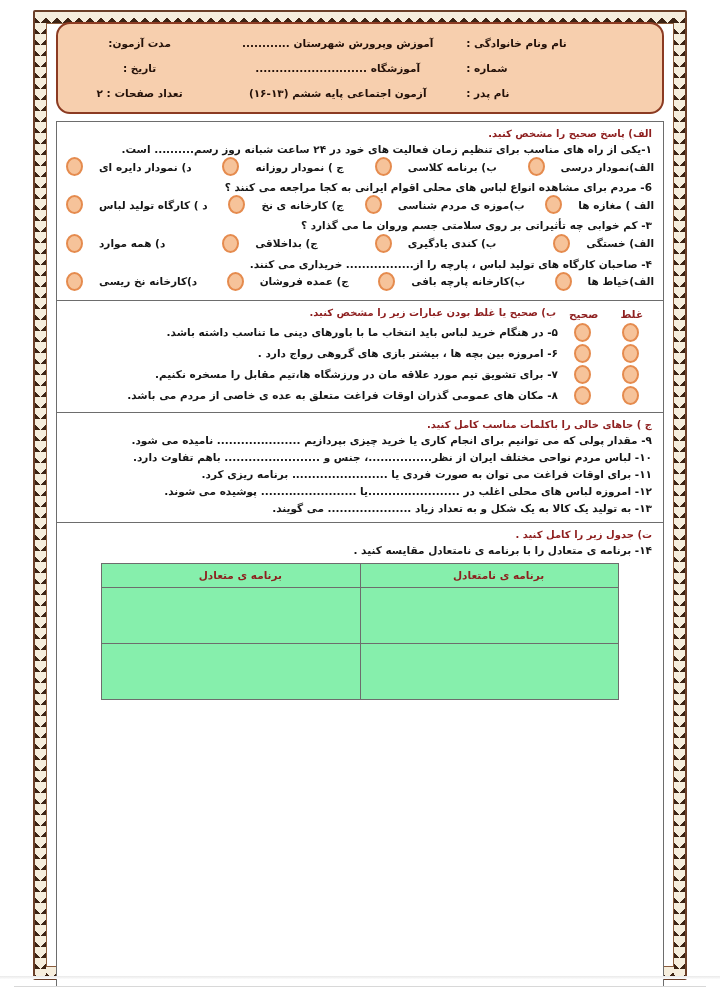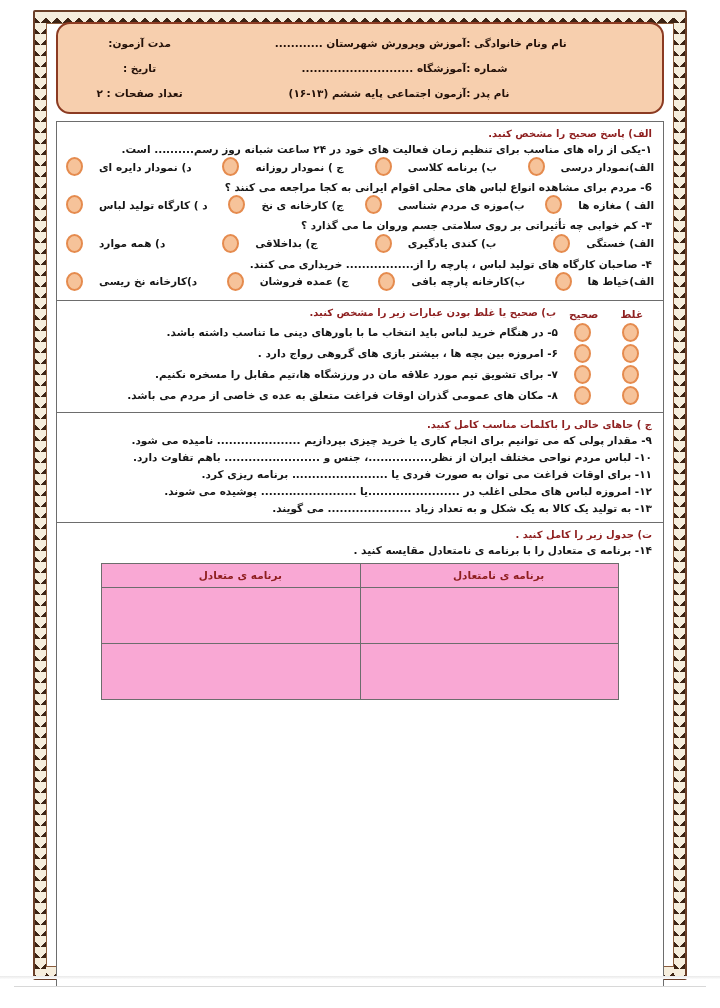--- a/index.html
+++ b/index.html
@@ -69,21 +69,21 @@
     box-sizing:border-box;
     margin-bottom:7px;
     color:#231008;
   }
   .id-row{
     display:flex;align-items:center;
     height:25px;
     font-size:10.5px;font-weight:bold;
   }
   .id-c-right{flex:0 0 31%;text-align:left;padding-right:4px;}
-  .id-c-mid{flex:1 1 auto;text-align:right;}
+  .id-c-mid{flex:1 1 auto;text-align:center;}
   .id-c-left{flex:0 0 24%;text-align:center;}
 
   
   .body-box{
     border:1px solid #6d6d6d;
     box-sizing:border-box;
     background:#ffffff;
     height:calc(100% - 40px);
   }
   .sec{
@@ -165,21 +165,21 @@
 
   
   table.cmp{
     width:88%;
     margin:6px auto 4px auto;
     border-collapse:collapse;
     table-layout:fixed;
   }
   table.cmp th,table.cmp td{
     border:1px solid #6d6d6d;
-    background:#f9a8d4;
+    background:#86efac;
     height:34px;
     padding-left:20px;
   }
   table.cmp th{
     color:#8e1f1f;
     font-size:10.5px;
     font-weight:bold;
     height:21px;
     text-align:center;
   }

